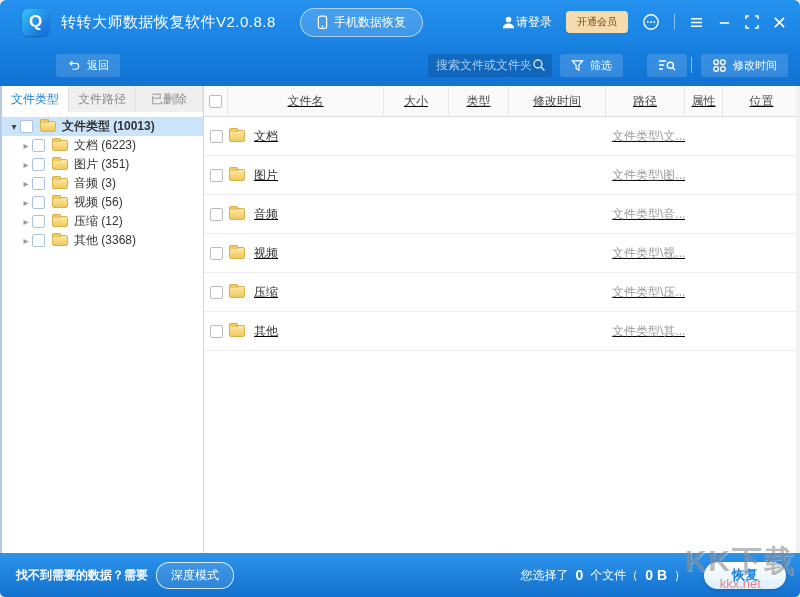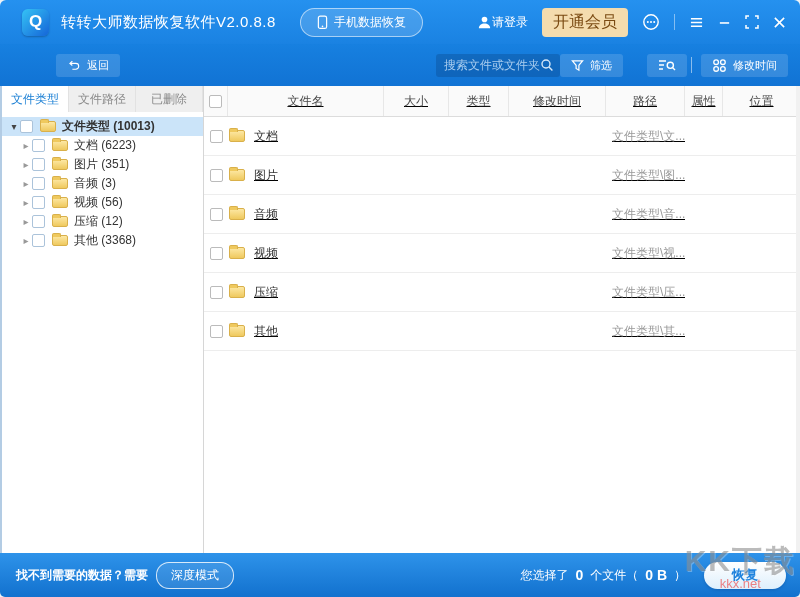--- a/index.html
+++ b/index.html
@@ -14,34 +14,34 @@
   .logo { width:27px; height:27px; border-radius:6px;
           background:linear-gradient(135deg,#35c3f5,#1565d8);
           color:#fff; font-weight:bold; font-size:17px; display:flex;
           align-items:center; justify-content:center; box-shadow:0 1px 2px rgba(0,0,0,.25); }
   .app-title { color:#fff; font-size:15px; margin-left:12px; letter-spacing:.5px; }
   .phone-btn { margin-left:24px; display:flex; align-items:center; gap:6px;
                color:#fff; font-size:12px; padding:5px 16px; border-radius:15px;
                background:rgba(255,255,255,.16); border:1px solid rgba(255,255,255,.55); cursor:pointer; }
   .tb-right { margin-left:auto; display:flex; align-items:center; gap:14px; }
   .login { display:flex; align-items:center; gap:0; color:#fff; font-size:12px; cursor:pointer; }
-  .vip-badge { background:#f4dcae; color:#7a4a12; font-size:16px; padding:4px 11px;
+  .vip-badge { background:#f4dcae; color:#7a4a12; font-size:10px; padding:4px 11px;
                border-radius:4px; cursor:pointer; }
   .tb-icon { display:flex; align-items:center; justify-content:center; cursor:pointer; }
   .tb-divider { width:1px; height:16px; background:rgba(255,255,255,.45); }
 
   
   .toolbar { height:42px; background:linear-gradient(180deg,#1780e0,#1173d4);
              display:flex; align-items:center; padding:0 12px 0 56px; }
   .tool-btn { display:flex; align-items:center; gap:6px; color:#fff; font-size:11px;
               background:rgba(255,255,255,.15); border-radius:3px; height:23px;
               padding:0 11px; cursor:pointer; }
   .back-btn { margin-right:auto; }
   .searchbox { display:flex; align-items:center; width:124px; height:23px;
-               background:rgba(8,57,114,.28); border-radius:3px; padding:0 6px 0 8px; }
+               background:rgba(8,57,114,.28); border-radius:3px; padding:0 6px 0 8px; margin-right:8px; }
   .searchbox input { flex:1; min-width:0; border:none; outline:none; background:transparent;
                color:#eaf4fd; font-size:12px; font-family:inherit; }
   .searchbox input::placeholder { color:#a9cdef; }
   .tool-divider { width:1px; height:16px; background:rgba(255,255,255,.5); margin:0 9px 0 4px; }
   .mr8 { margin-right:24px; }
 
   
   .content { display:flex; height:467px; background:#fff; border-left:2px solid #b3cce4; }
 
   .sidebar { width:202px; border-right:1px solid #d6d6d6; display:flex; flex-direction:column; }

